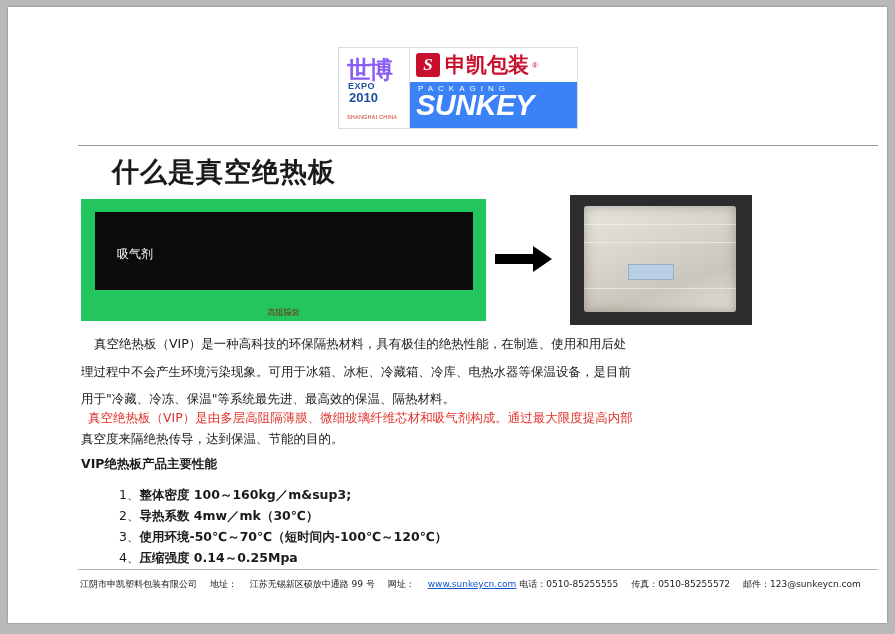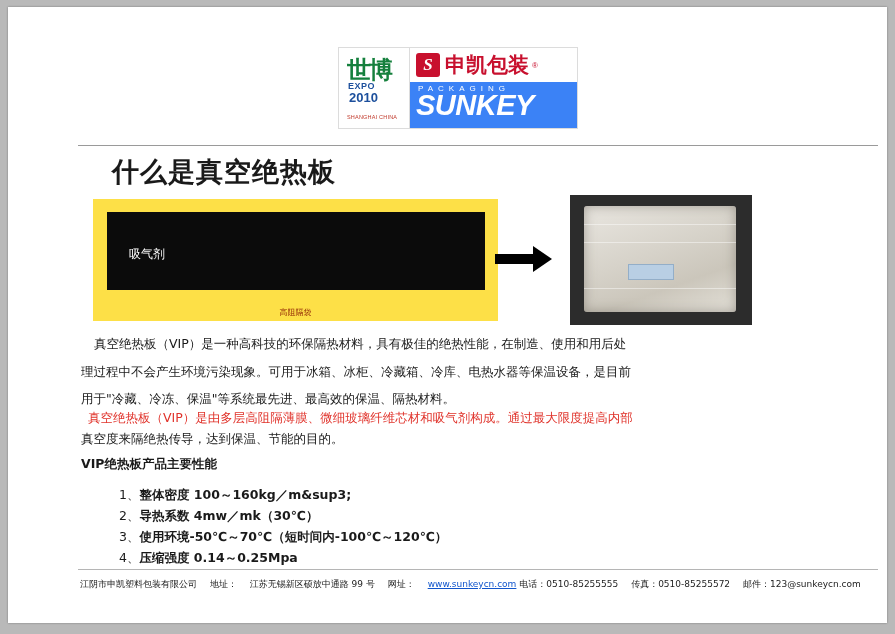--- a/index.html
+++ b/index.html
@@ -41,21 +41,21 @@
     position: relative;
     border: 1px solid #dcdcdc;
     box-sizing: border-box;
   }
   .expo-glyph {
     position: absolute;
     left: 8px;
     top: 6px;
     font-size: 24px;
     font-weight: bold;
-    color: #15803d;
+    color: #8b5cf6;
     font-family: "DejaVu Sans", sans-serif;
     letter-spacing: -2px;
   }
   .expo-word {
     position: absolute;
     left: 9px;
     top: 33px;
     font-size: 9px;
     font-weight: bold;
     color: #1c4f9c;
@@ -167,22 +167,21 @@
     margin-left: 32px;
   }
 
   
   .fig-left {
     position: absolute;
     left: 73px;
     top: 192px;
     width: 405px;
     height: 122px;
-    background: #fde047;
-    margin-left: 12px;
+    background: #22c55e;
   }
   .fig-inner {
     position: absolute;
     left: 14px;
     top: 13px;
     width: 378px;
     height: 78px;
     background: #0b0b0b;
   }
   .fig-inner-label {

